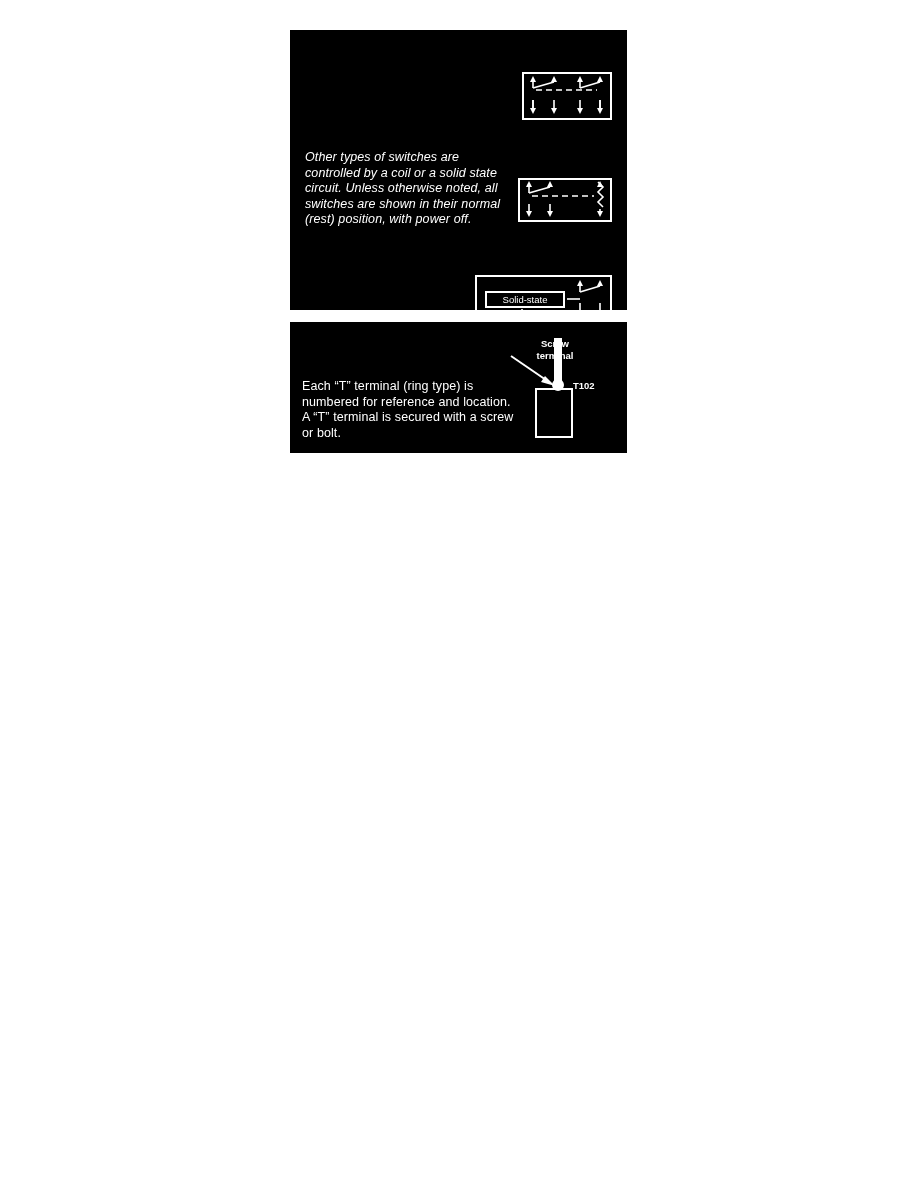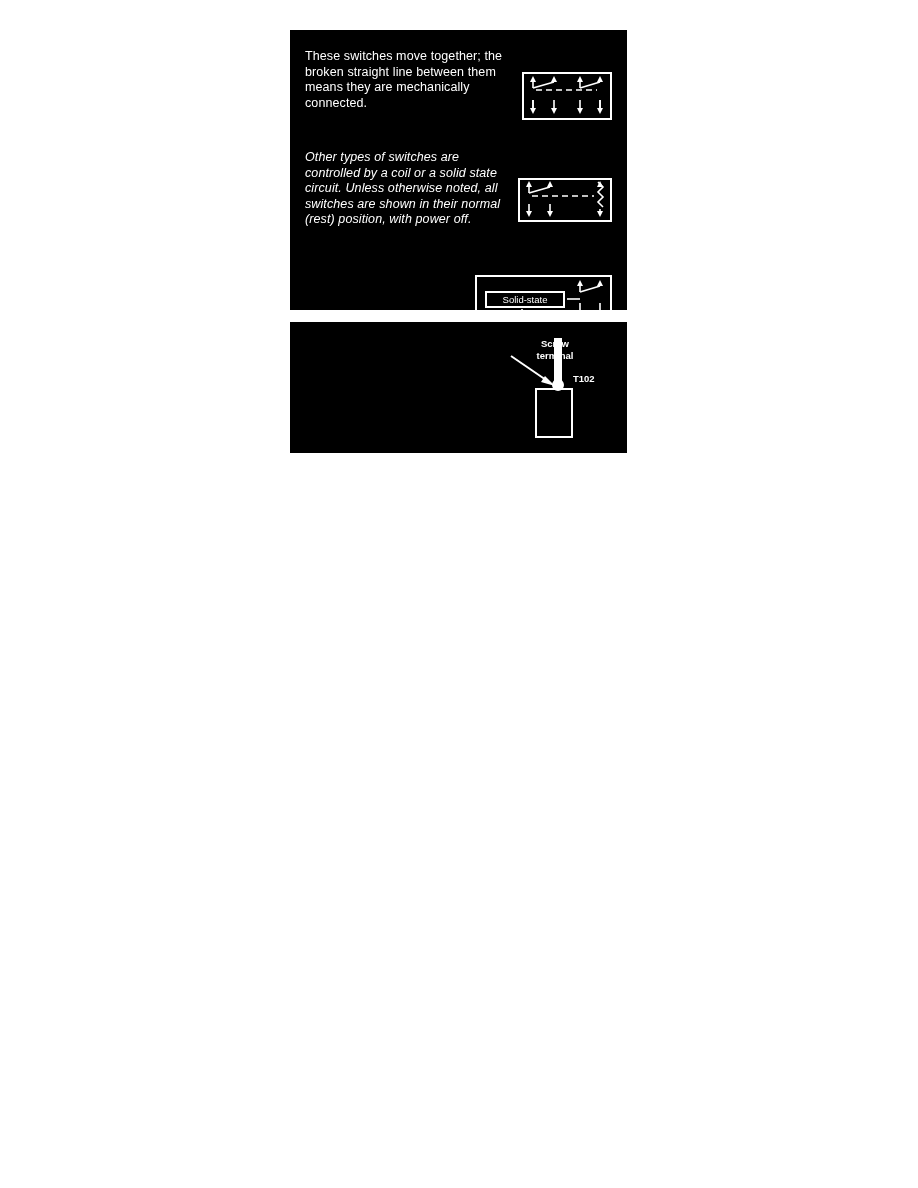--- a/index.html
+++ b/index.html
@@ -113,21 +113,21 @@
     font-weight: bold;
     text-align: center;
   }
   #lbl-screw-terminal {
     left: 232px;
     top: 16px;
     width: 66px;
   }
   #lbl-t102 {
     left: 283px;
-    top: 51px;
+    top: 58px;
     width: 40px;
     text-align: left;
   }
   .term-shape {
     position: absolute;
     border: 2px solid #ffffff;
     box-sizing: border-box;
   }
   #term-body {
     left: 245px;
@@ -156,21 +156,20 @@
     position: absolute;
     left: 215px;
     top: 30px;
   }
 </style>
 </head>
 <body>
 
 <div class="figure" id="figure-switches">
 
-  <div class="caption" id="cap-switch-pair">These switches move together; the broken straight line between them means they are mechanically connected.</div>
 
   <div class="caption" id="cap-other-switches">Other types of switches are controlled by a coil or a solid state circuit. Unless otherwise noted, all switches are shown in their normal (rest) position, with power off.</div>
 
   <div class="schem" id="schem-ganged">
     <svg width="86" height="44" viewBox="0 0 86 44">
       <g stroke="#ffffff" stroke-width="1.6" fill="none">
 
         <line x1="9" y1="5" x2="9" y2="14"></line>
         <line x1="9" y1="14" x2="30" y2="8"></line>
         <line x1="9" y1="26" x2="9" y2="38"></line>
@@ -242,20 +241,21 @@
 
         <line x1="45" y1="32" x2="45" y2="37"></line>
         <polygon points="45,41 42,35 48,35" fill="#ffffff" stroke="none"></polygon>
       </g>
     </svg>
   </div>
 </div>
 
 <div class="figure" id="figure-terminal">
 
+  <div class="caption" id="cap-terminal">Each “T” terminal (ring type) is numbered for reference and location. A “T” terminal is secured with a screw or bolt.</div>
 
   <div class="term-label" id="lbl-screw-terminal" style="white-space:pre-line;">Screw
 terminal</div>
 
   <svg class="arrow-svg" width="70" height="45" viewBox="0 0 70 45">
     <g stroke="#ffffff" stroke-width="2" fill="none">
       <line x1="6" y1="4" x2="44" y2="30"></line>
     </g>
     <polygon points="50,34 36,30 40,24" fill="#ffffff"></polygon>
   </svg>

